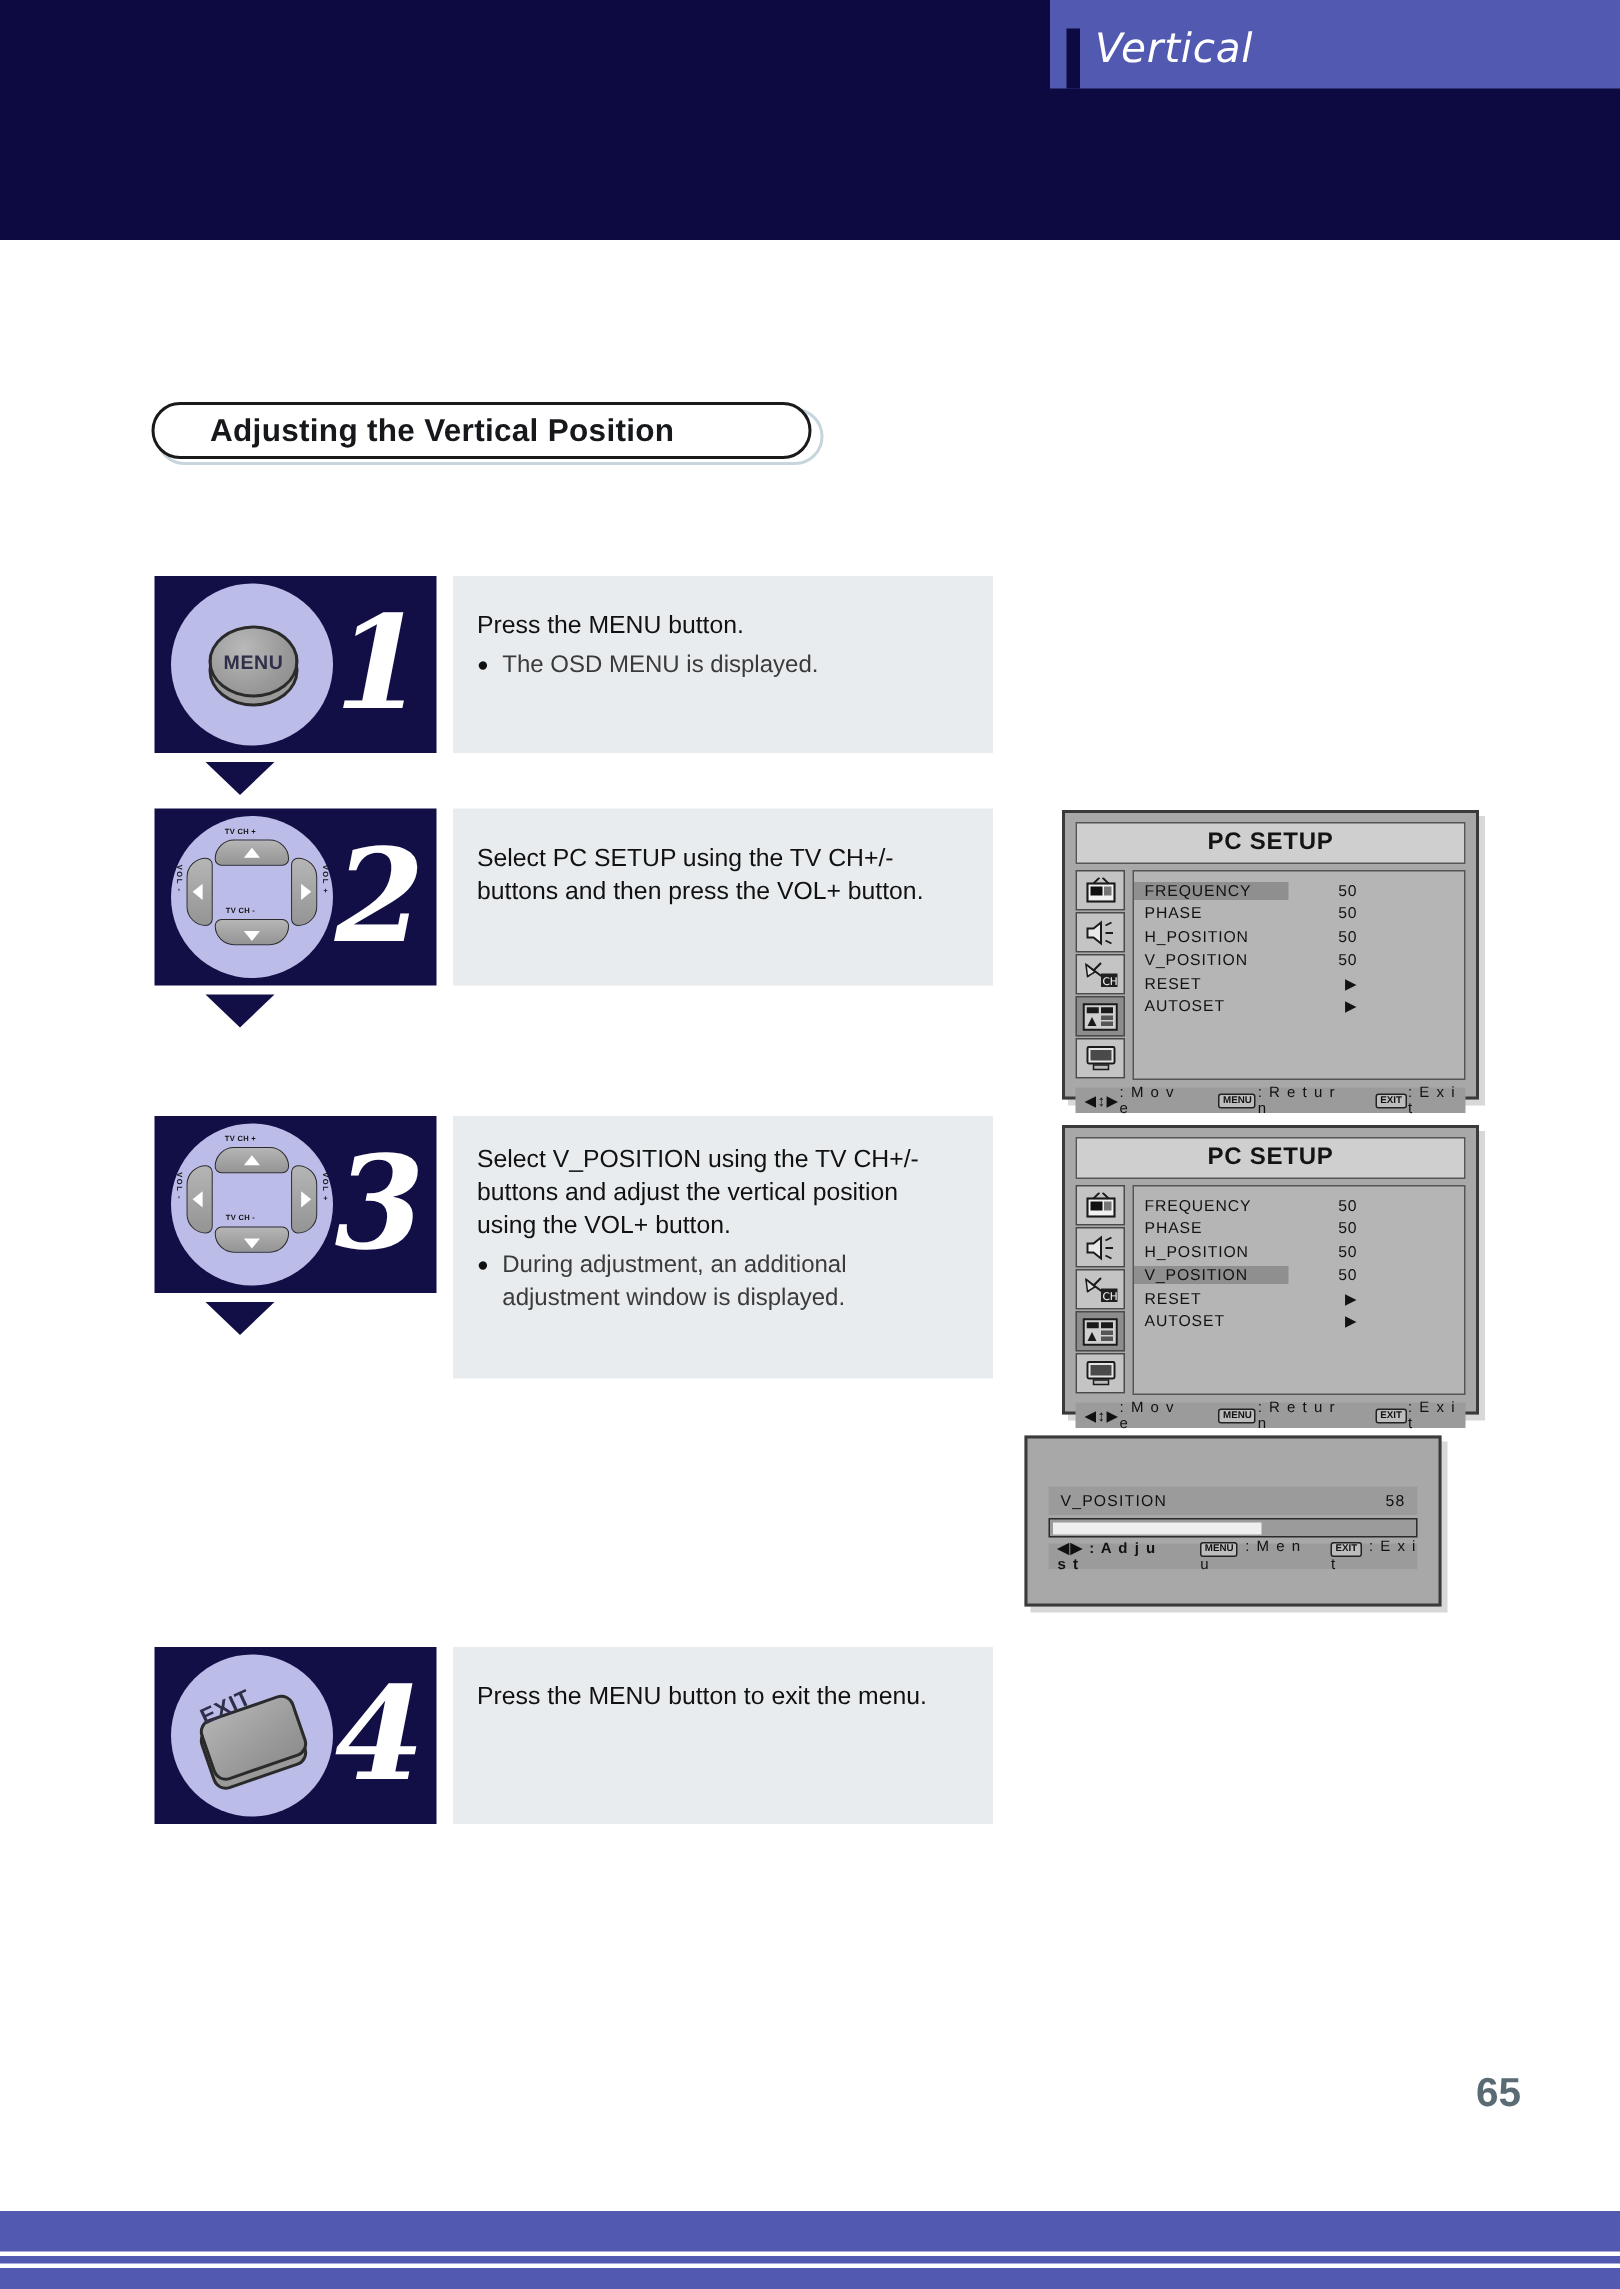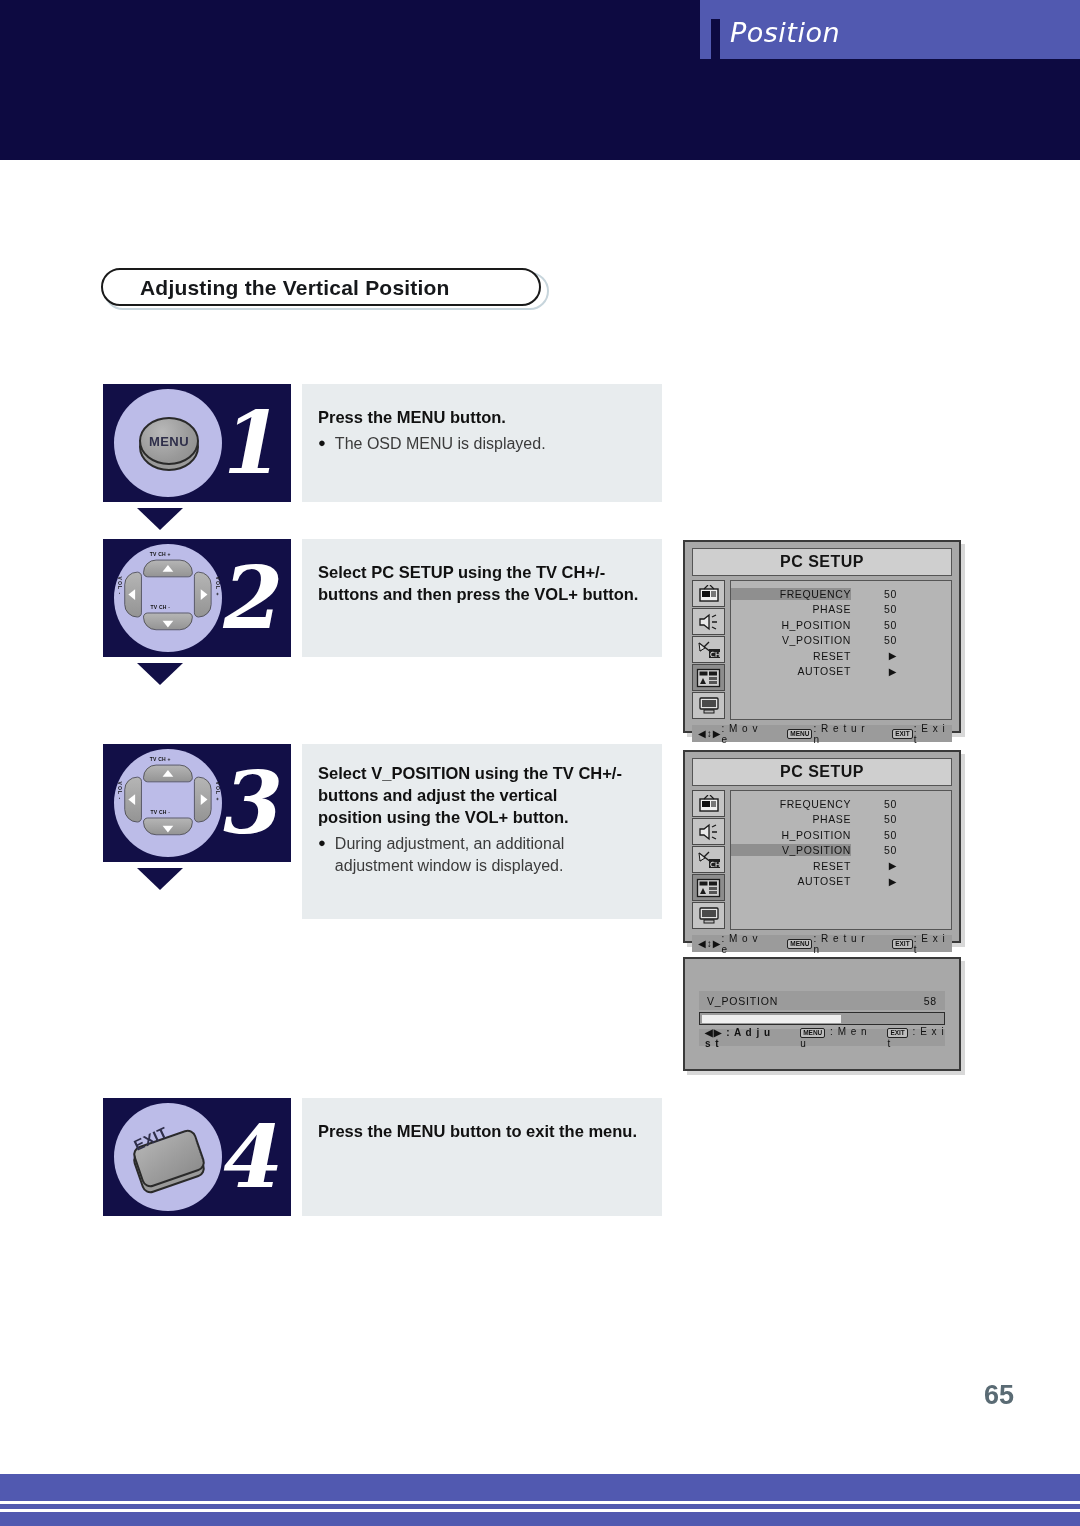--- a/index.html
+++ b/index.html
@@ -59,21 +59,21 @@
     width: 360px; background: #e8ecee;
   }
   .step-num {
     position: absolute; right: 8px; top: 50%;
     transform: translateY(-50%);
     font-family: "DejaVu Serif", serif;
     font-style: italic; font-weight: bold;
     font-size: 86px; color: #ffffff; line-height: 1;
   }
   .step-heading {
-    font-size: 16.5px; font-weight: bold; color: #111; line-height: 1.34;
+    font-size: 16.5px; font-weight: normal; color: #111; line-height: 1.34;
   }
   .step-bullets { margin-top: 5px; }
   .step-bullet {
     display: flex; font-size: 16px; color: #3b3b3b; line-height: 1.36;
     margin-bottom: 2px;
   }
   .step-bullet .dot {
     flex: 0 0 auto; margin-right: 9px; font-size: 13px; color: #111; line-height: 1.6;
   }
 
@@ -146,20 +146,21 @@
   .dlabel-down { left: 53px; top: 88px; }
   .dlabel-left { left: 2px; top: 47px; writing-mode: vertical-rl; letter-spacing: 1.6px; }
   .dlabel-right{ left: 148px; top: 47px; writing-mode: vertical-rl; letter-spacing: 1.6px; }
 
   
   .osd {
     position: absolute;
     background: #a8a8a8;
     border: 2px solid #3a3a3a;
     box-shadow: 4px 4px 0 #d8d8d8;
+    margin-left: 25px;
   }
   .osd-title {
     margin: 6px 7px 4px 7px; height: 28px;
     background: #cfcfcf; border: 1.5px solid #555;
     display: flex; align-items: center; justify-content: center;
     font-size: 16px; font-weight: bold; color: #141414; letter-spacing: .5px;
   }
   .osd-body { display: flex; margin: 0 7px; }
   .osd-iconcol { width: 35px; flex: 0 0 35px; }
   .osd-icon {
@@ -170,21 +171,21 @@
   .osd-icon.active { background: #8d8d8d; }
   .osd-items {
     flex: 1; background: #b5b5b5; border: 1.5px solid #555;
     padding: 5px 0 5px 0; margin-left: 3px;
   }
   .osd-row {
     display: flex; align-items: center; height: 15.5px;
     font-size: 10.5px; letter-spacing: .6px; color: #121212;
   }
   .osd-row .lbl {
-    width: 120px; padding-left: 7px; text-align: right;
+    width: 103px; padding-left: 7px;
   }
   .osd-row.sel .lbl { background: #8f8f8f; }
   .osd-row .val { width: 46px; text-align: right; }
   .arrow-r { font-size: 10px; }
   .osd-footer {
     margin: 5px 7px 6px 7px; height: 17px;
     background: #9b9b9b;
     display: flex; align-items: center;
     font-size: 10px; letter-spacing: 1px; color: #111;
   }
@@ -228,21 +229,21 @@
   .foot-bar-3 { position: absolute; left: 0; top: 1512px; width: 1080px; height: 14px; background: #5159b0; }
 </style>
 </head>
 <body>
 
 <div class="page">
 
   <div class="header-dark"></div>
   <div class="header-band"></div>
   <div class="header-tick"></div>
-  <div class="header-title">Position</div>
+  <div class="header-title">Vertical</div>
 
   <div class="section-title-wrap">
     <div class="section-title-shadow"></div>
     <div class="section-title-box"></div>
     <div class="section-title-text">Adjusting the Vertical Position</div>
   </div>
 
   <div class="step-row">
     <div class="step-icon-box" style="top:384px;height:118px;">
       <div class="circ-bg" style="left:11px;top:5px;width:108px;height:108px;"></div>

